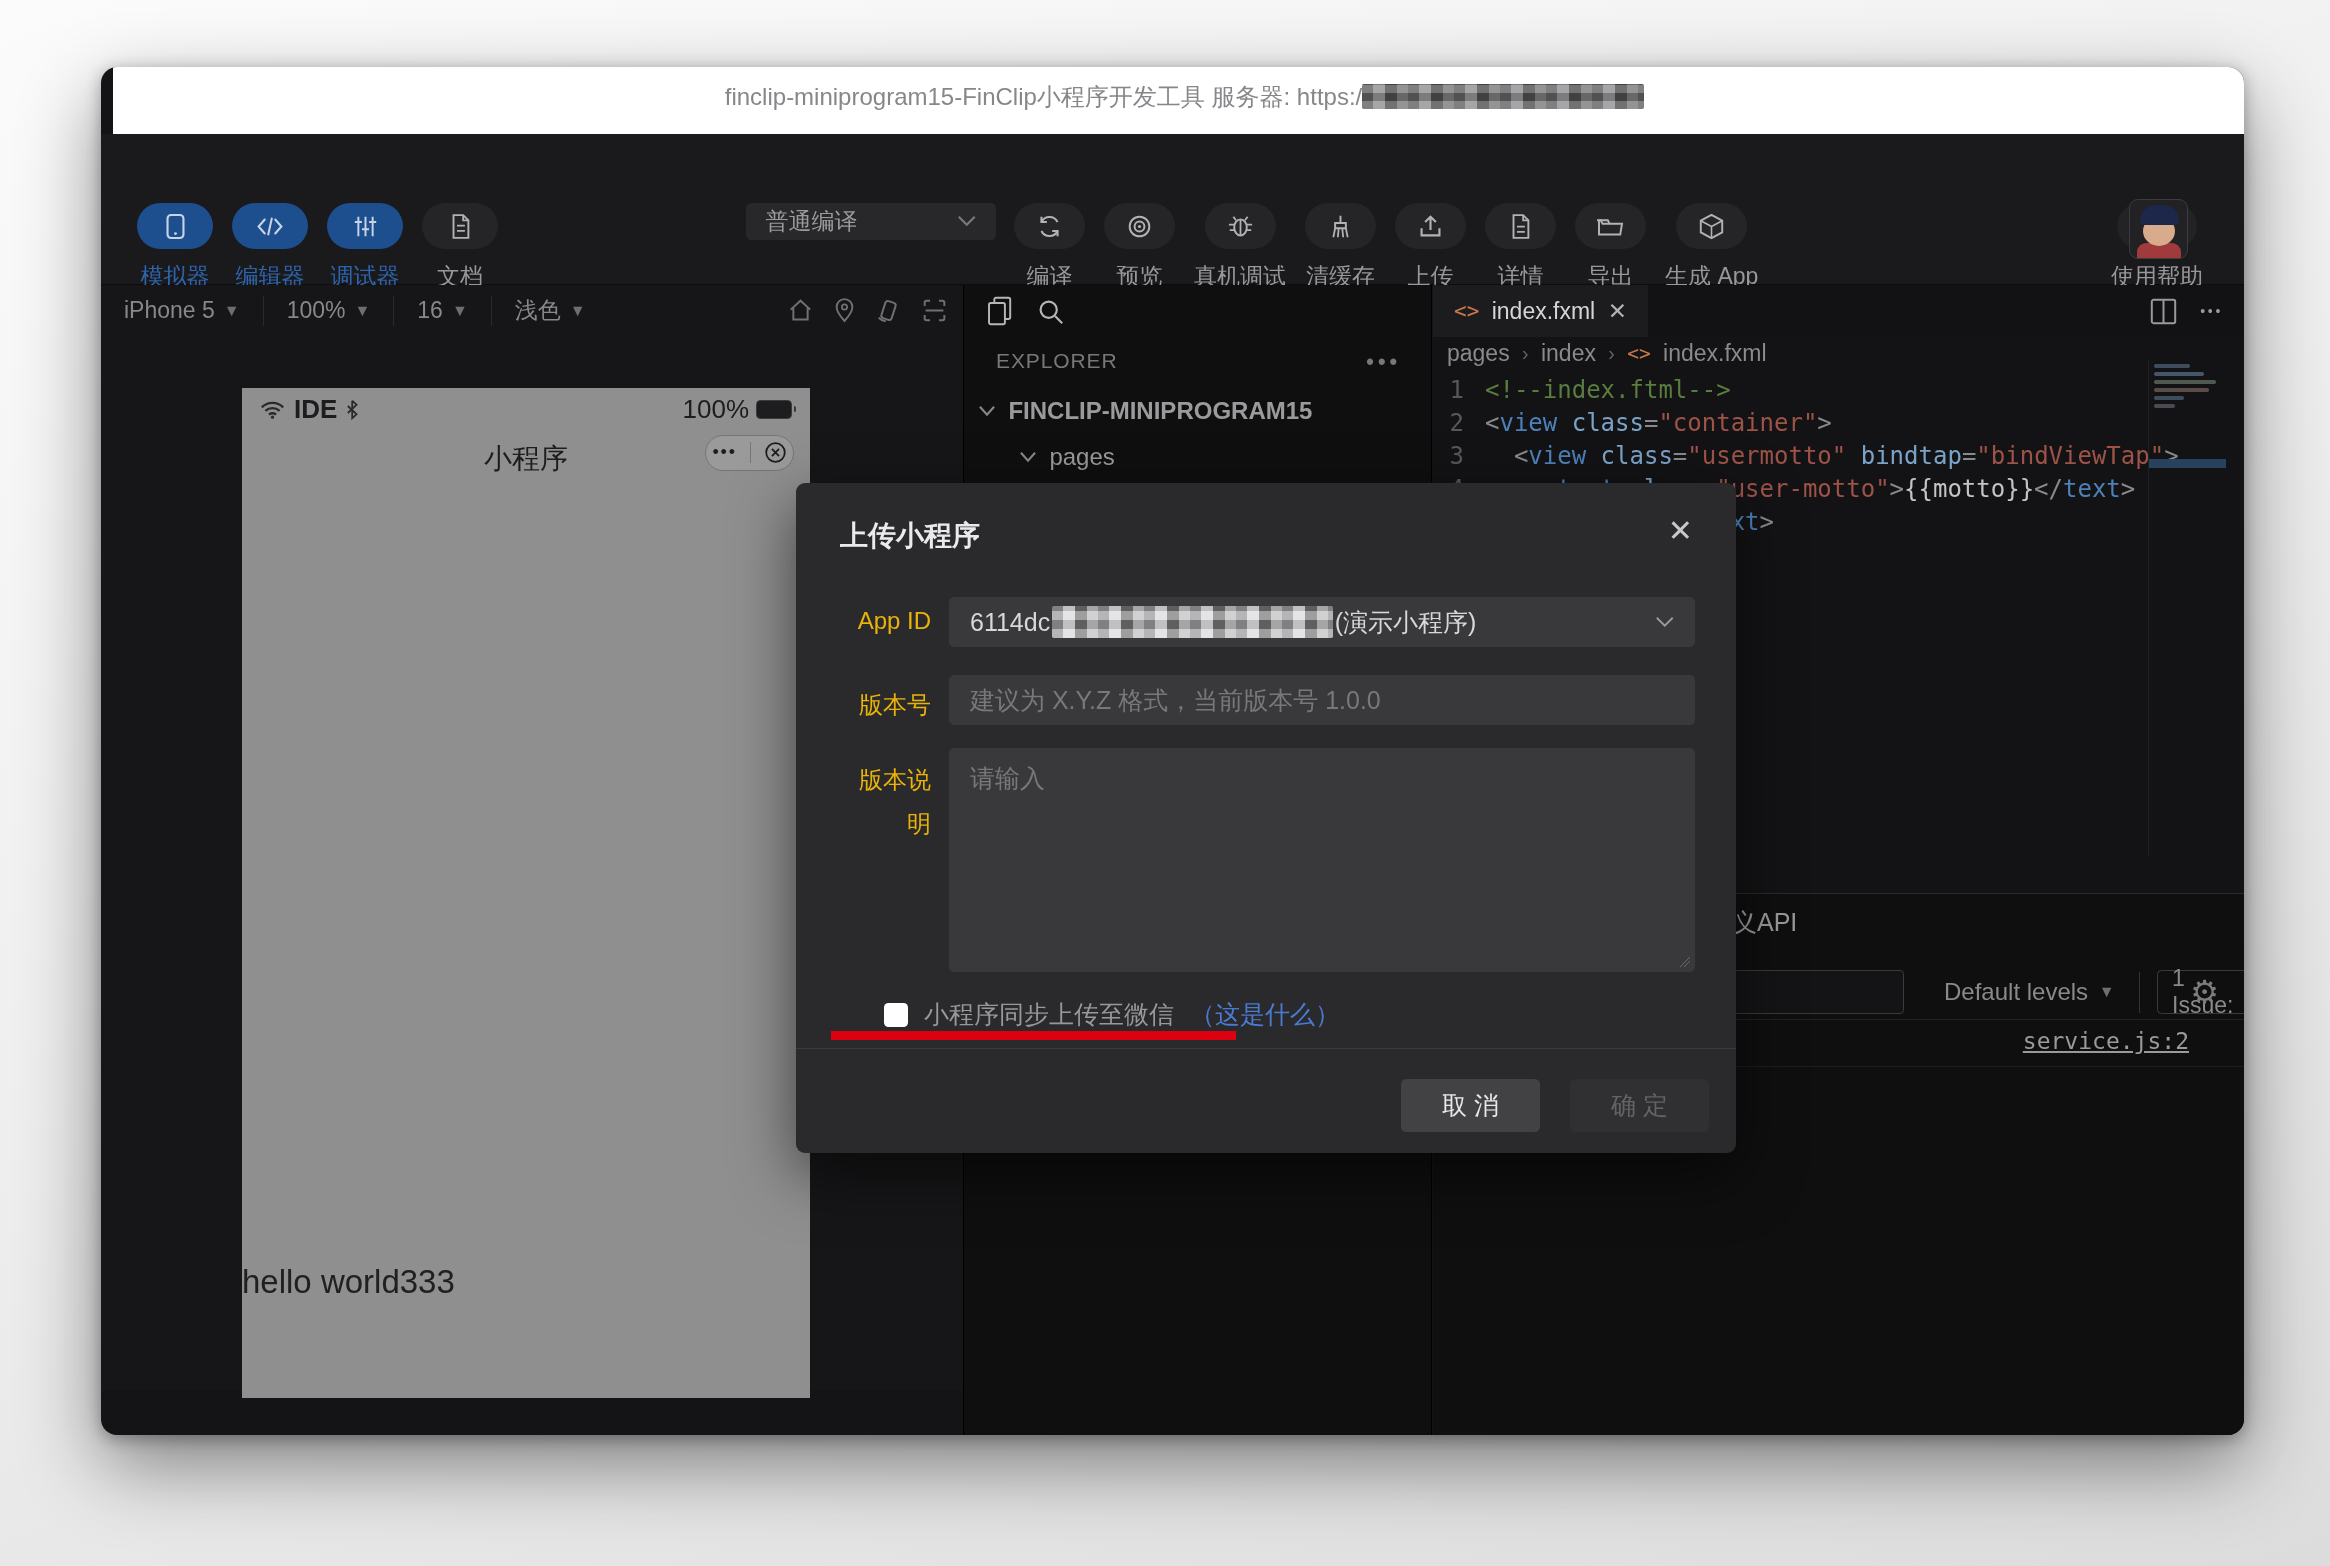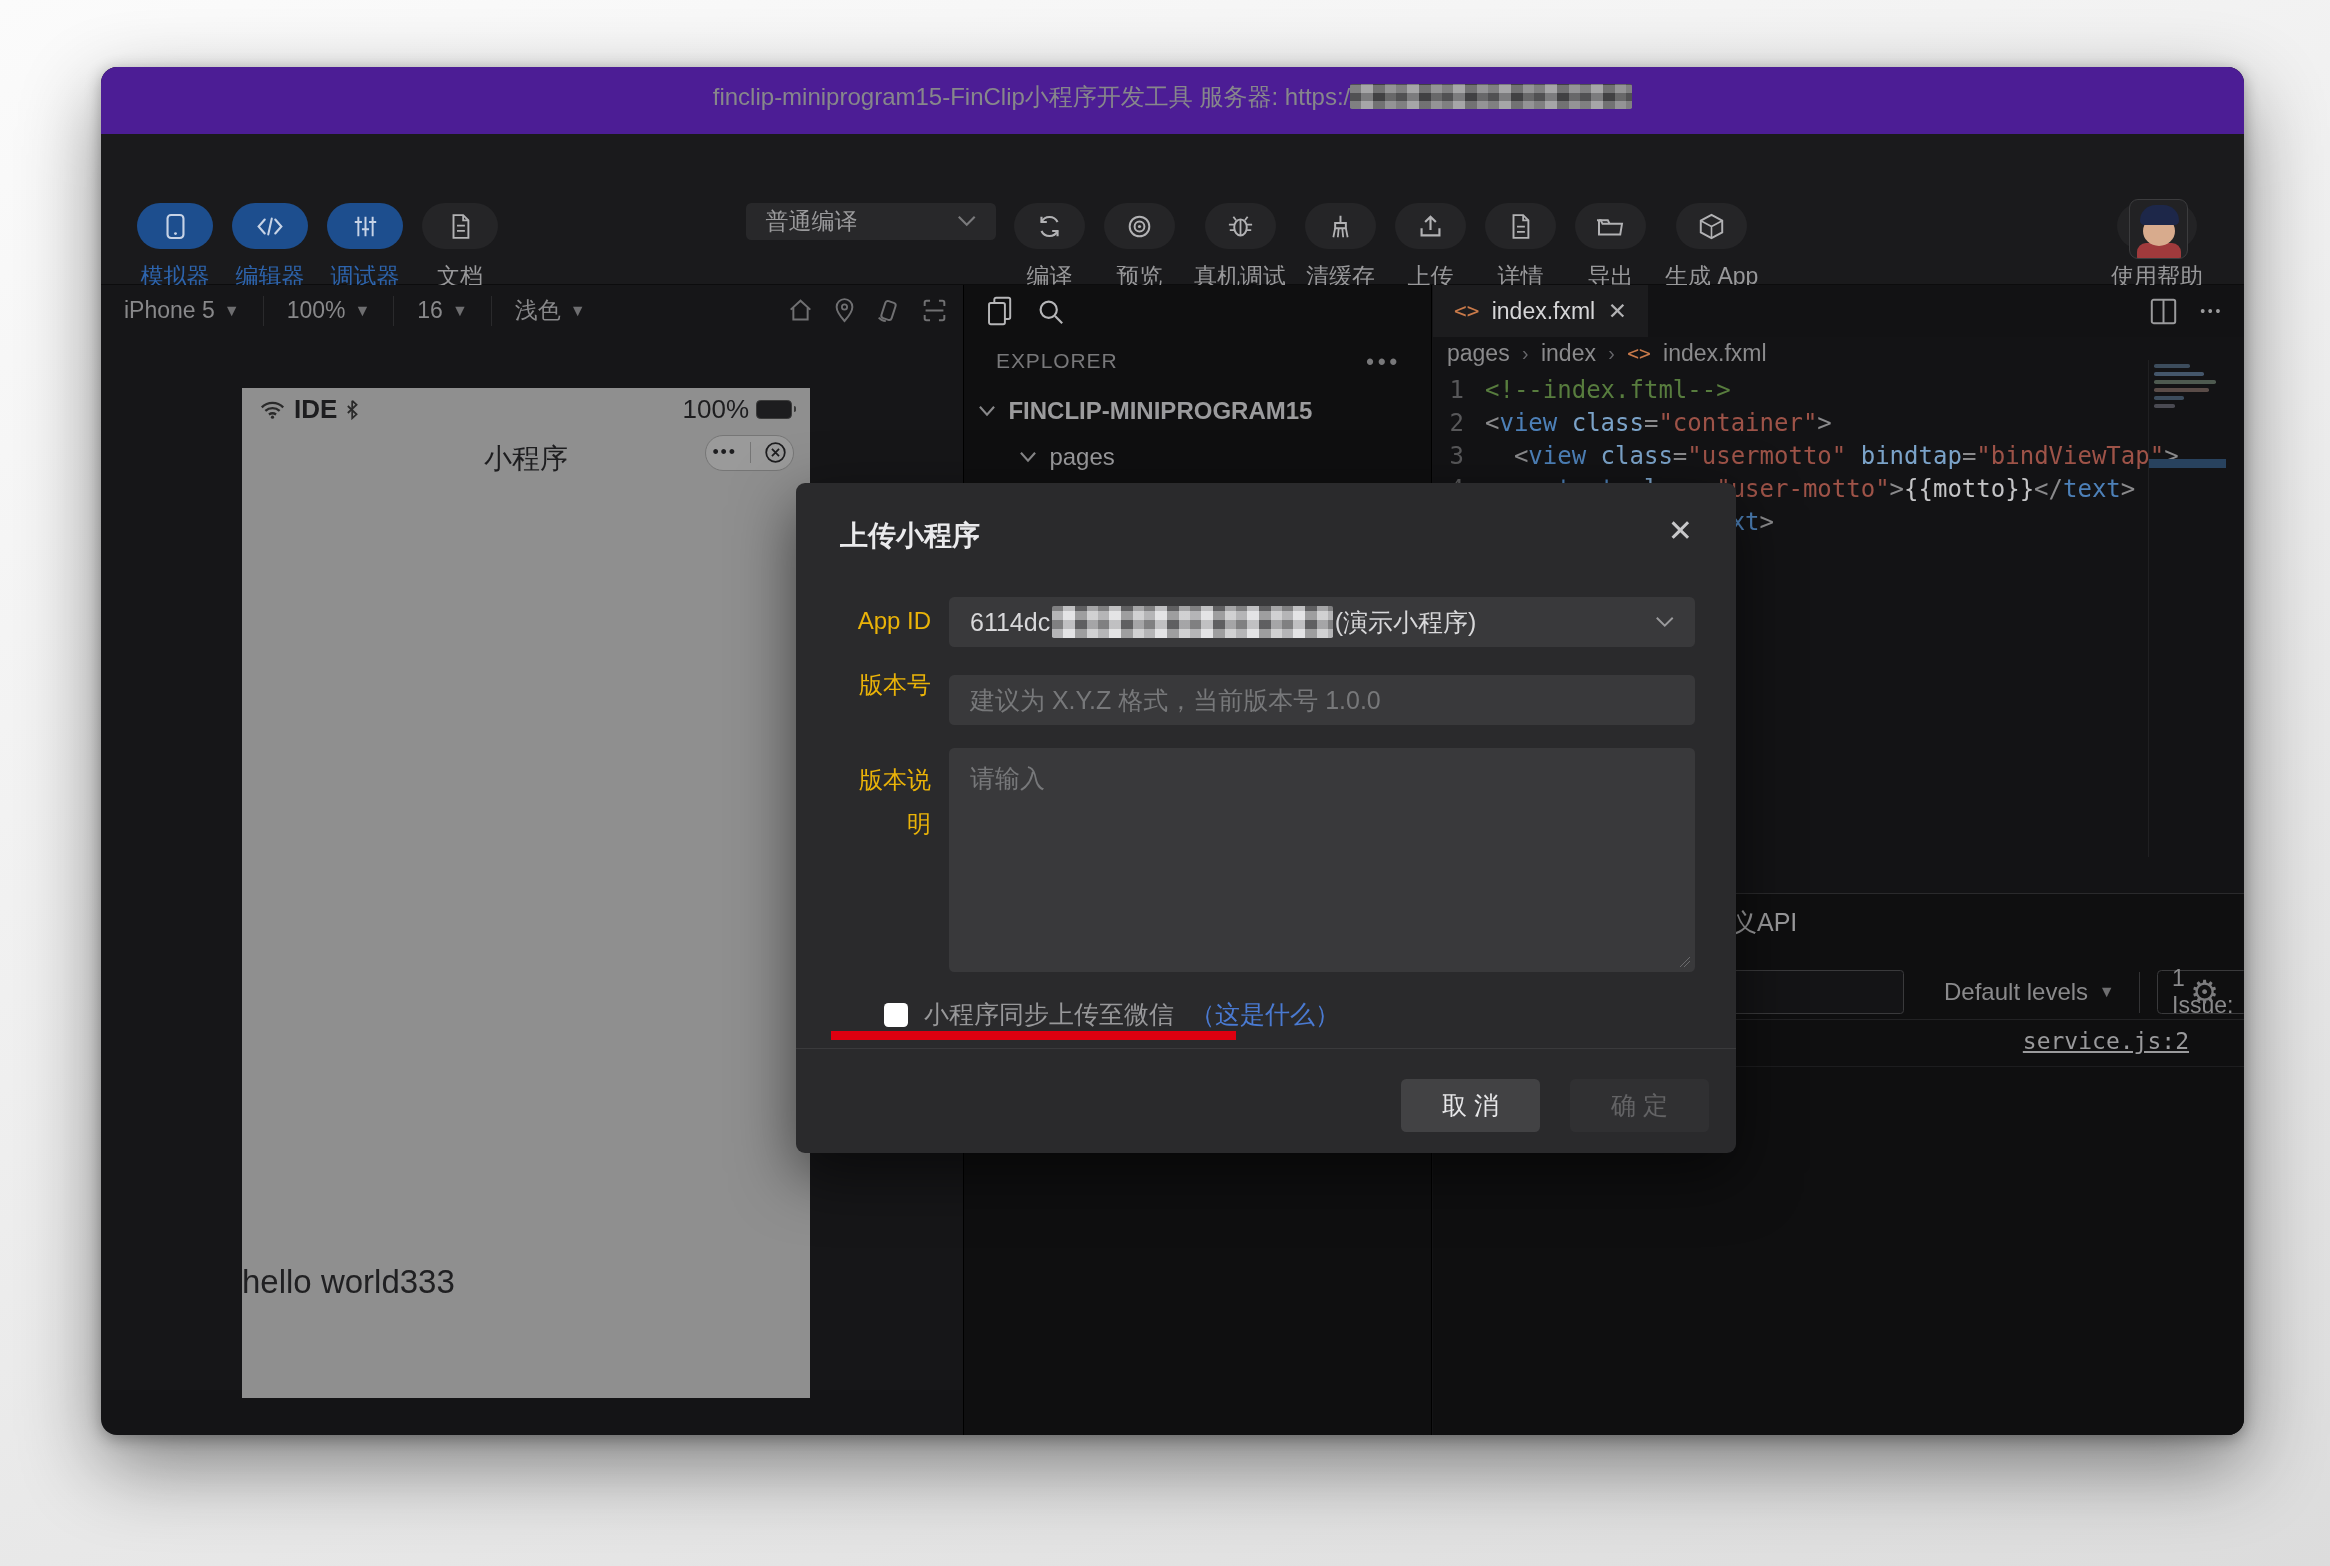--- a/index.html
+++ b/index.html
@@ -10,21 +10,21 @@
     overflow:hidden; position:relative;
   }
 
   
   .window {
     position:absolute; left:101px; top:67px; width:2143px; height:1368px;
     background:#141416; border-radius:16px; overflow:hidden;
     box-shadow:0 30px 80px rgba(0,0,0,.45), 0 3.6px 16px rgba(0,0,0,.3);
   }
   
-  .titlebar { position:absolute; left:0; top:0; width:100%; height:67px; background:#4c1d95; }
+  .titlebar { position:absolute; left:12px; top:0; width:100%; height:67px; background:#ffffff; }
   .tl-dot { position:absolute; top:83px; width:20.4px; height:20.4px; border-radius:50%; }
   .win-title { position:absolute; top:14px; left:0; width:100%; text-align:center; color:#87878b; font-size:24px; white-space:nowrap; }
   .redact { display:inline-block; vertical-align:-3.6px; height:25px; border-radius:1.8px;
     background-image:
       repeating-linear-gradient(0deg, rgba(255,255,255,.22) 0 8px, rgba(0,0,0,.12) 8px 16px),
       repeating-linear-gradient(90deg,#5c5c5e 0 11.5px,#8d8d8f 11.5px 23px,#4a4a4c 23px 35px,#767678 35px 46px);
   }
 
   
   .toolbar { position:absolute; left:0; top:67px; width:100%; height:151px; background:#1a1a1c; border-bottom:0.9px solid #0c0c0d; }
@@ -455,21 +455,21 @@
       <span>6114dc</span>
         <span class="redact" style="width:281px; height:32px; margin:0 1.8px; background-image:repeating-linear-gradient(0deg, rgba(255,255,255,.35) 0 9px, rgba(0,0,0,.1) 9px 18px),repeating-linear-gradient(90deg,#8e8e90 0 11.5px,#d6d6d8 11.5px 23px,#6a6a6c 23px 35px,#b8b8ba 35px 46px);"></span>
         <span>(演示小程序)</span>
       <span class="chev">
           <svg width="19.5" height="12.4" viewBox="0 0 22 14">
             <path d="M2 2 L11 11 L20 2" fill="none" stroke="currentColor" stroke-width="2.2"></path>
           </svg>
         </span>
     </div>
 
-    <div class="f-label" style="top:186px; left:0;padding-left:29px;">版本号</div>
+    <div class="f-label" style="top:206px; left:0;padding-left:29px;">版本号</div>
     <input class="f-input" style="top: 192px;" placeholder="建议为 X.Y.Z 格式，当前版本号 1.0.0">
 
     <div class="f-label" style="top:275px; left:60px; width:75px; line-height:1.85;">版本说明</div>
     <textarea class="f-area" style="top: 265px;" placeholder="请输入"></textarea>
 
     <div class="chk-row">
       <div class="chk"></div>
       <span class="chk-label">小程序同步上传至微信</span>
       <span class="chk-link">（这是什么）</span>
     </div>

